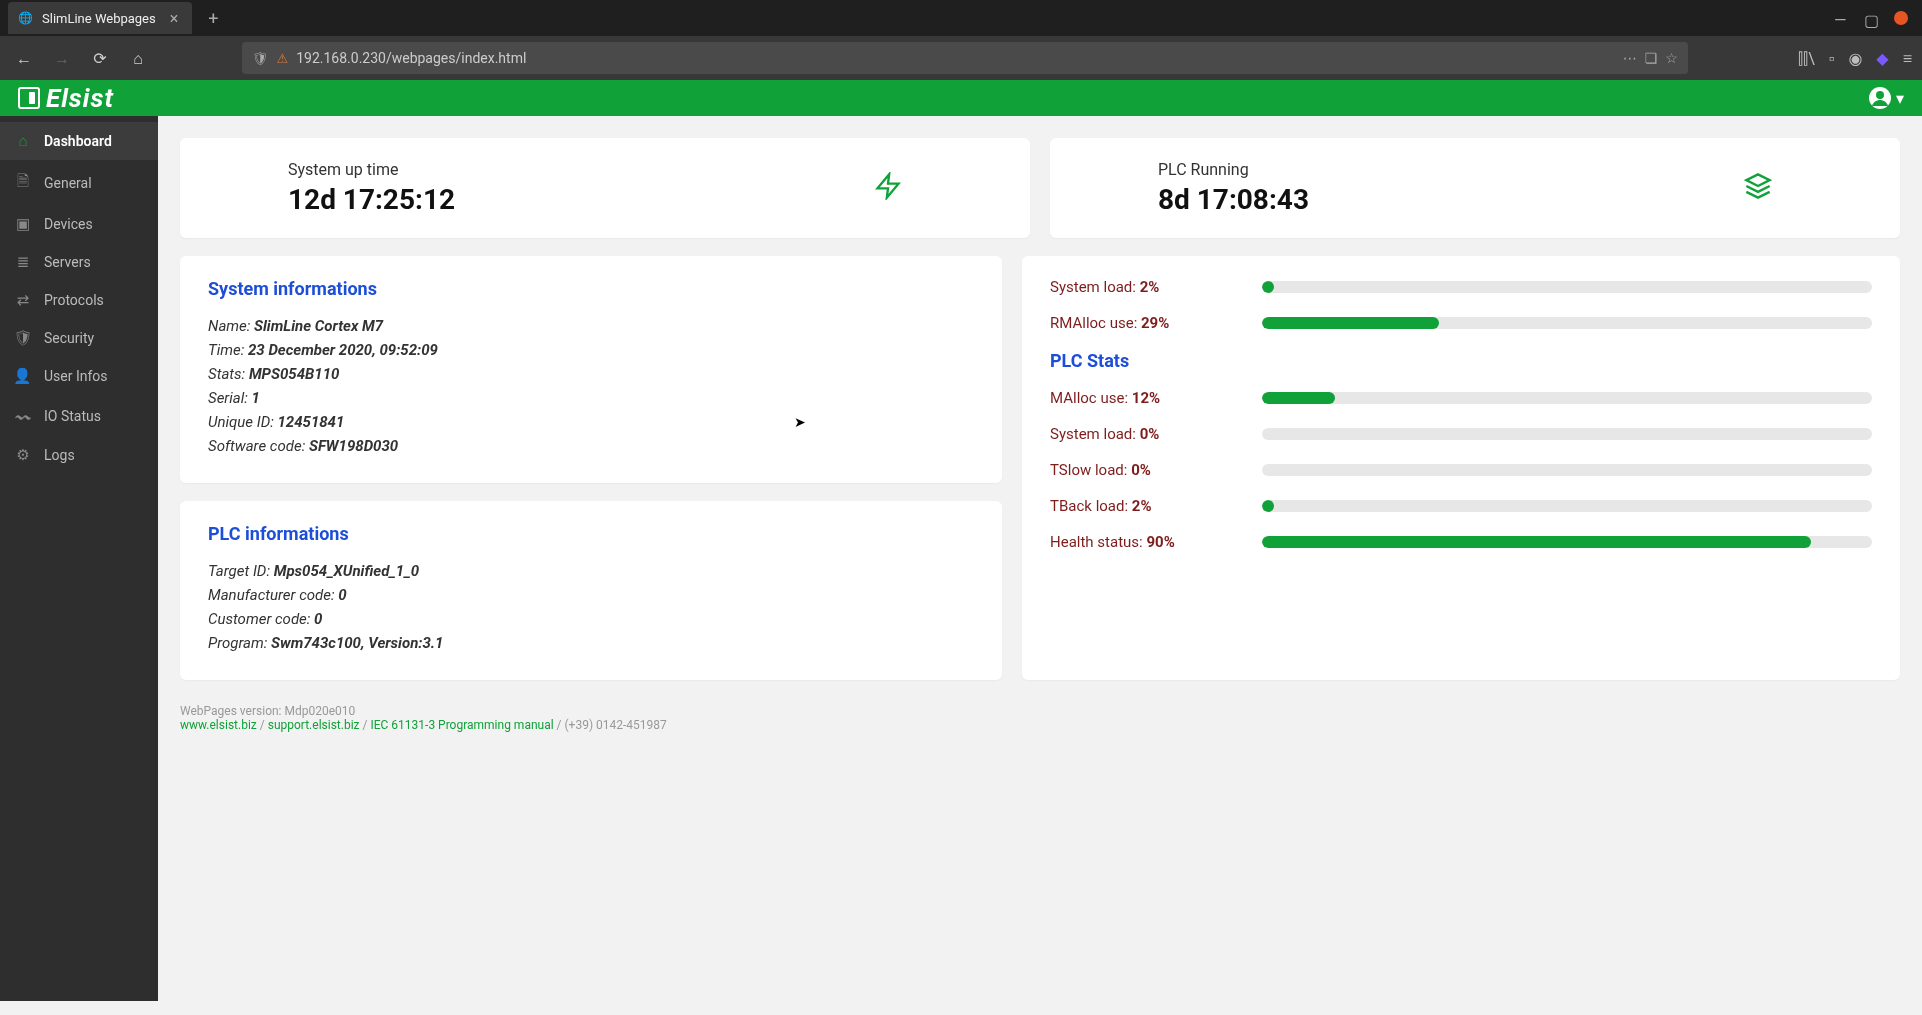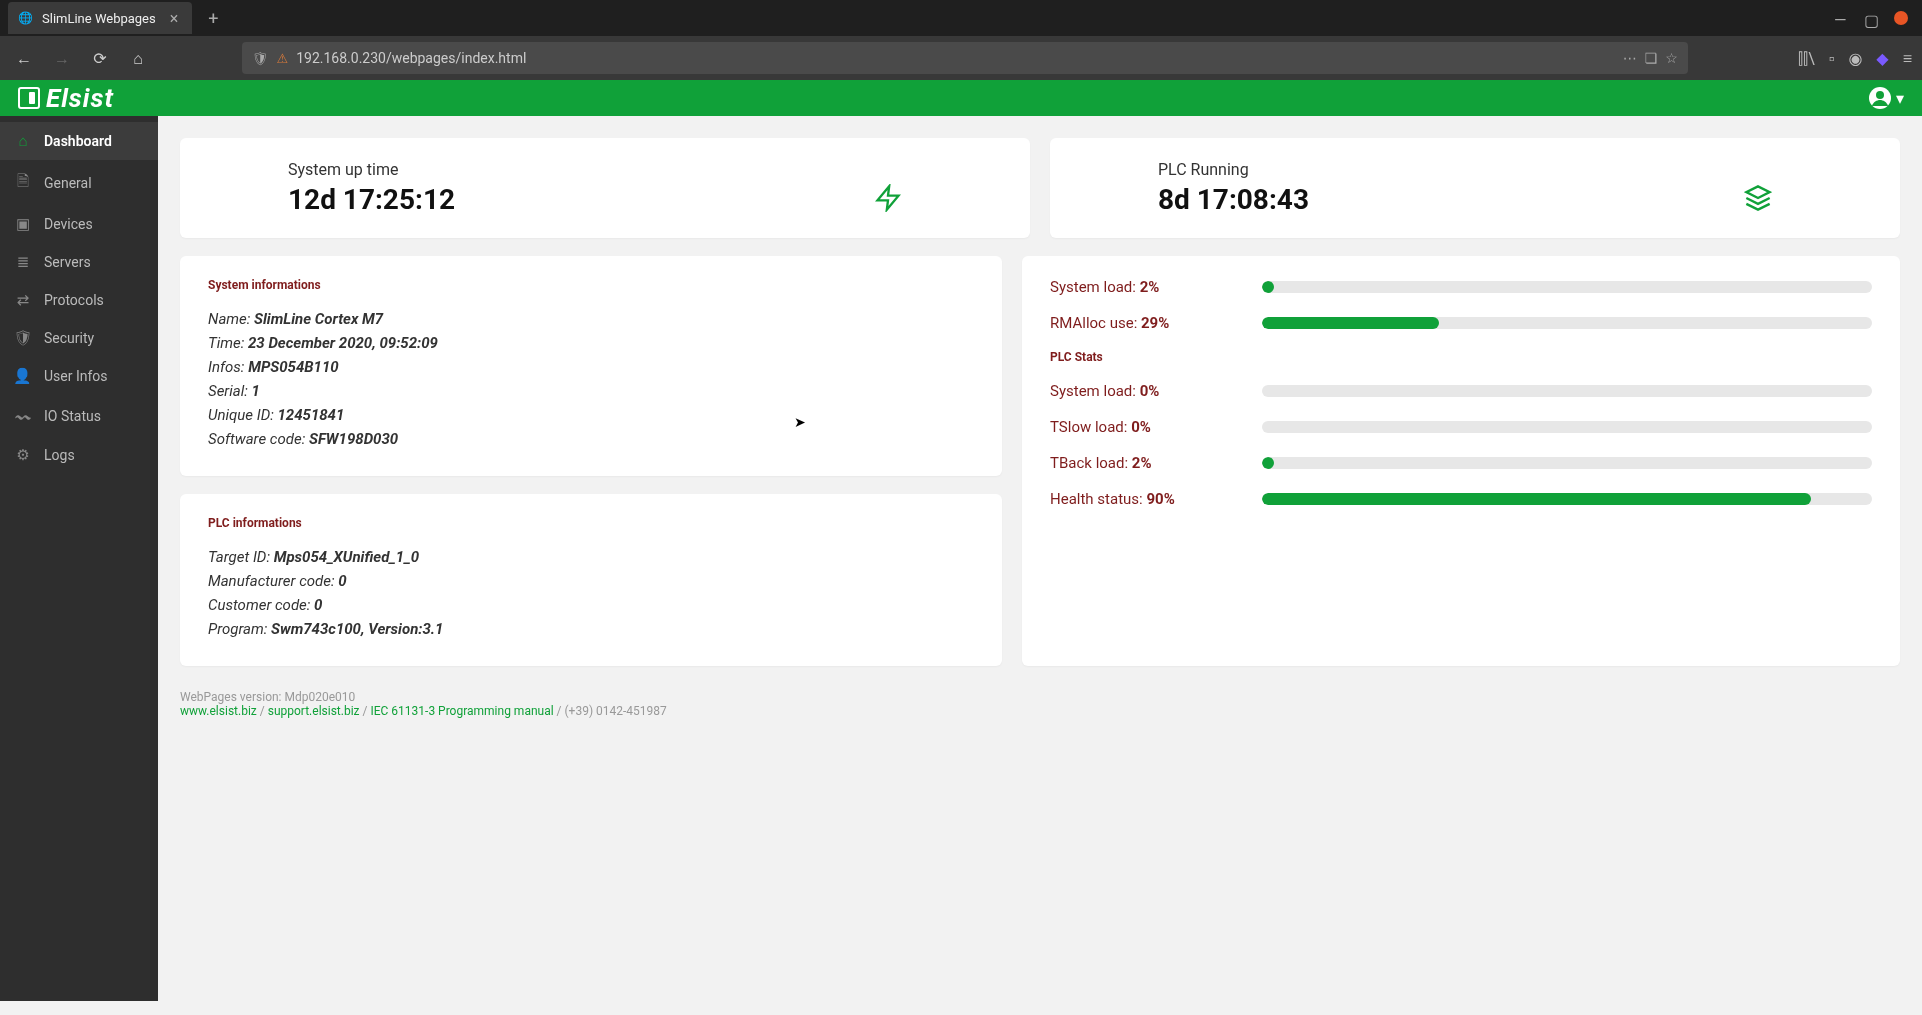--- a/index.html
+++ b/index.html
@@ -89,26 +89,26 @@
 
 .content{
   flex:1; background:#f2f2f2; padding:22px; overflow:auto;
 }
 .row{display:flex; gap:20px;}
 .row > .card{flex:1;}
 .card{
   background:#fff; border-radius:6px; padding:22px 28px; margin-bottom:18px;
   box-shadow:0 1px 2px rgba(0,0,0,0.04);
 }
-.stat-card{display:flex; align-items:flex-end;}
+.stat-card{display:flex; align-items:center;}
 .stat-card .stat-text{padding-left:80px;}
 .stat-label{font-size:16px; color:#333; margin-bottom:4px;}
 .stat-value{font-size:28px; font-weight:700; color:#111;}
 .stat-icon{margin-left:auto; margin-right:100px; color:#10a139;}
-.section-title{font-size:12px; font-weight:700; color:#7f1d1d; margin-bottom:18px;}
+.section-title{font-size:18px; font-weight:700; color:#1d4ed8; margin-bottom:18px;}
 .info-line{font-size:15px; color:#333; margin-bottom:6px;font-style:italic;}
 .info-line b{font-weight:700;}
 
 .stat-row{
   display:flex; align-items:center; margin-bottom:18px; gap:12px;
 }
 .stat-row .sl{flex:0 0 200px; font-size:15px; color:#7f1d1d;}
 .stat-row .sl b{font-weight:700;}
 .prog{
   flex:1; background:#e7e7e7; height:12px; border-radius:7px; overflow:hidden;
@@ -246,21 +246,21 @@
           </div>
         </div>
       </div>
 
       <div class="row">
         <div style="flex:1; display:flex; flex-direction:column;">
           <div class="card">
             <div class="section-title">System informations</div>
             <div class="info-line"><span>Name:</span> <b>SlimLine Cortex M7</b></div>
             <div class="info-line"><span>Time:</span> <b>23 December 2020, 09:52:09</b></div>
-            <div class="info-line"><span>Infos:</span> <b>MPS054B110</b></div>
+            <div class="info-line"><span>Stats:</span> <b>MPS054B110</b></div>
             <div class="info-line"><span>Serial:</span> <b>1</b></div>
             <div class="info-line"><span>Unique ID:</span> <b>12451841</b></div>
             <div class="info-line"><span>Software code:</span> <b>SFW198D030</b></div>
           </div>
           <div class="card">
             <div class="section-title">PLC informations</div>
             <div class="info-line"><span>Target ID:</span> <b>Mps054_XUnified_1_0</b></div>
             <div class="info-line"><span>Manufacturer code:</span> <b>0</b></div>
             <div class="info-line"><span>Customer code:</span> <b>0</b></div>
             <div class="info-line"><span>Program:</span> <b>Swm743c100, Version:3.1</b></div>
@@ -278,20 +278,26 @@
           <div class="stat-row">
             <div class="sl"><span>RMAlloc use:</span> <b>29%</b></div>
             <div class="prog">
                 <div class="fill" style="width: 29%;"></div>
               </div>
           </div>
 
           <div class="section-title" style="margin-top:10px;">PLC Stats</div>
 
           <div class="stat-row">
+            <div class="sl"><span>MAlloc use:</span> <b>12%</b></div>
+            <div class="prog">
+                <div class="fill" style="width: 12%;"></div>
+              </div>
+          </div>
+          <div class="stat-row">
             <div class="sl"><span>System load:</span> <b>0%</b></div>
             <div class="prog">
                 <div class="fill" style="width: 0%;"></div>
               </div>
           </div>
           <div class="stat-row">
             <div class="sl"><span>TSlow load:</span> <b>0%</b></div>
             <div class="prog">
                 <div class="fill" style="width: 0%;"></div>
               </div>

